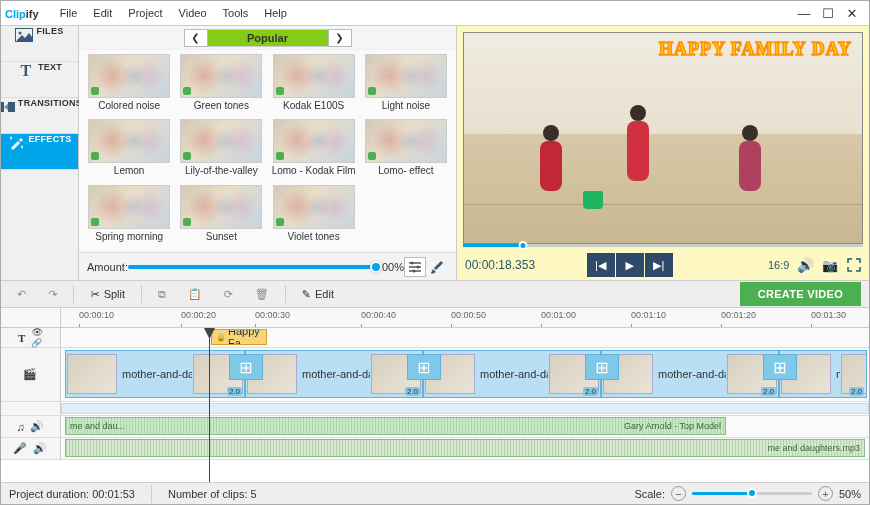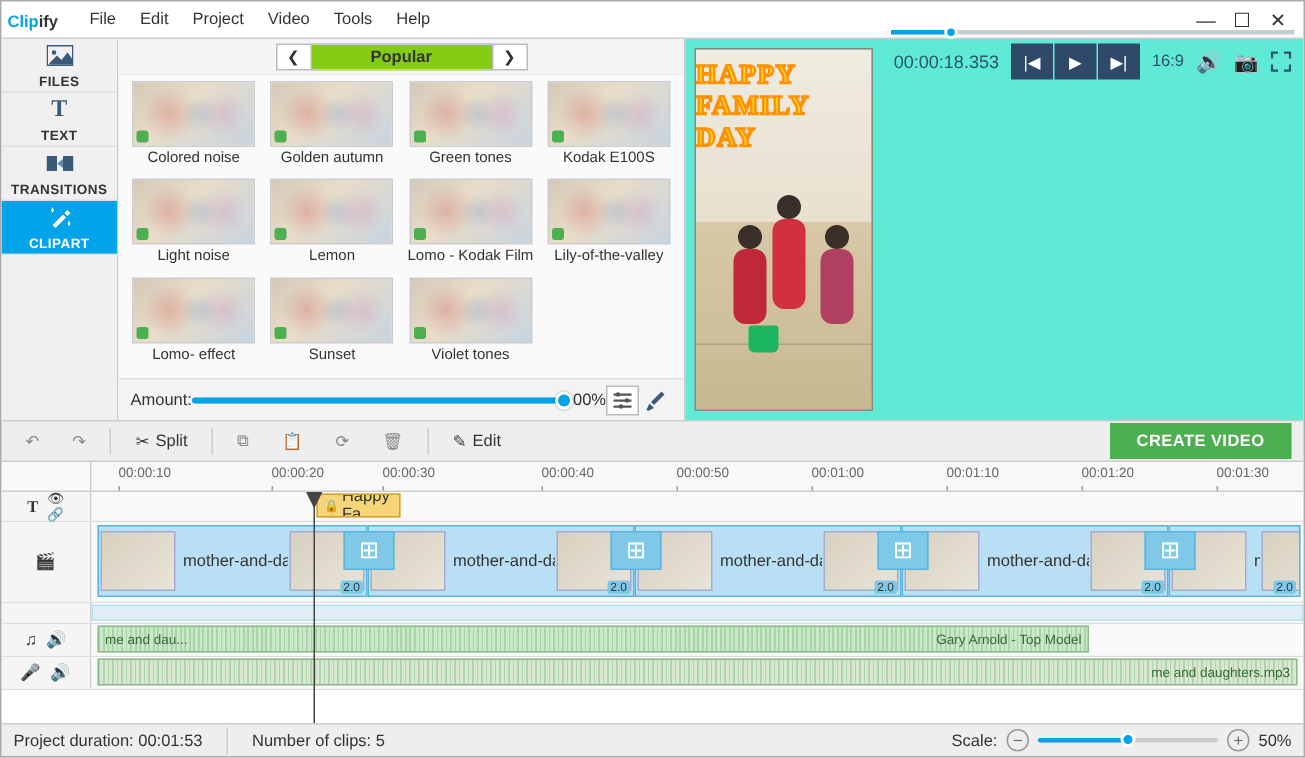--- a/index.html
+++ b/index.html
@@ -6,42 +6,42 @@
 body{width:870px;height:505px;background:#e8e8e8;display:flex;flex-direction:column;border:1px solid #aaa;overflow:hidden}
 .titlebar{height:22px;background:#fff;display:flex;align-items:center;padding:12px 4px;border-bottom:1px solid #ccc}
 .logo{font-size:13px;font-weight:600}
 .logo .c{color:#00a4e8}
 .menu{display:flex;gap:2px;margin-left:14px}
 .menu span{padding:2px 7px;cursor:default}
 .winbtns{margin-left:auto;display:flex;gap:10px;padding-right:6px}
 .winbtns div{width:14px;height:14px;display:flex;align-items:center;justify-content:center;font-size:13px}
 .upper{display:flex;height:254px;background:#f5f5f5}
 .leftbar{width:78px;background:#f0f0f0;border-right:1px solid #ccc;display:flex;flex-direction:column}
-.tab{height:36px;display:flex;flex-direction:column;align-items:center;justify-content:center;gap:3px;border-bottom:1px solid #ddd;cursor:pointer}
+.tab{height:36px;display:flex;flex-direction:row;align-items:flex-start;justify-content:center;gap:3px;border-bottom:1px solid #ddd;cursor:pointer}
 .tab.active{background:#00a4e8;color:#fff;position:relative}
 .tab.active::after{content:"";position:absolute;right:-6px;top:50%;margin-top:-6px;border:6px solid transparent;border-left-color:#00a4e8}
 .tab .ico{width:18px;height:18px;display:flex;align-items:center;justify-content:center}
 .tab .lbl{font-size:9px;font-weight:600;letter-spacing:.3px}
 .tab.active .lbl{color:#fff}
 .midpanel{width:378px;background:#fafafa;border-right:1px solid #ccc;display:flex;flex-direction:column}
 .cathead{height:24px;display:flex;align-items:center;justify-content:center;gap:0;background:#f5f5f5;border-bottom:1px solid #eee}
 .catbtn{width:24px;height:18px;border:1px solid #bbb;background:#fff;display:flex;align-items:center;justify-content:center;font-size:10px}
 .catname{width:120px;text-align:center;font-weight:600;font-size:11px;border-top:1px solid #ccc;border-bottom:1px solid #ccc;height:18px;line-height:17px;background:#84cc16}
 .grid{flex:1;overflow:auto;padding:4px 6px;display:grid;grid-template-columns:repeat(4,1fr);gap:2px 4px}
 .thumb{display:flex;flex-direction:column;align-items:center}
 .thumb .img{width:82px;height:44px;background:linear-gradient(135deg,#d4c8b8 0%,#e8ddc8 40%,#c8d4e0 100%);position:relative;border:1px solid #ccc}
 .thumb .img::before{content:"";position:absolute;inset:0;background:radial-gradient(circle at 30% 50%,rgba(200,80,80,.3) 0%,transparent 30%),radial-gradient(circle at 55% 50%,rgba(80,120,200,.2) 0%,transparent 25%),radial-gradient(circle at 75% 50%,rgba(200,100,180,.2) 0%,transparent 25%)}
 .thumb .dot{position:absolute;left:2px;bottom:2px;width:8px;height:8px;background:#4caf50;border-radius:2px}
 .thumb .cap{font-size:10px;margin-top:2px;text-align:center;white-space:nowrap;overflow:hidden;max-width:84px}
 .amtrow{height:28px;display:flex;align-items:center;padding:0 8px;gap:0;border-top:1px solid #ddd;background:#f3f3f3}
 .slider{flex:1;height:4px;background:#ccc;border-radius:2px;position:relative}
 .slider .fill{position:absolute;left:0;top:0;height:100%;background:#00a4e8;border-radius:2px}
 .slider .knob{position:absolute;top:-4px;width:12px;height:12px;border-radius:50%;background:#00a4e8;border:2px solid #fff;box-shadow:0 0 2px rgba(0,0,0,.3);transform:translateX(-50%)}
 .sqbtn{width:22px;height:20px;border:1px solid #bbb;background:#fff;display:flex;align-items:center;justify-content:center}
-.preview{flex:1;display:flex;background:#5eead4}
+.preview{flex:1;display:flex;flex-direction:column;background:#fef9c3}
 .vid{flex:1;margin:6px;border:1px solid #888;position:relative;overflow:hidden;background:linear-gradient(180deg,#f0ebe0 0%,#e8e0d0 48%,#d8c8a8 48%,#c8b890 100%)}
 .vid .ovtext{position:absolute;top:6px;right:10px;font-family:"Comic Sans MS",cursive;font-size:18px;font-weight:900;color:#ffd020;-webkit-text-stroke:1.5px #ff9000;letter-spacing:1px}
 .figure{position:absolute;bottom:18%;width:30px;height:80px}
 .figure::before{content:"";position:absolute;top:0;left:50%;transform:translateX(-50%);width:16px;height:16px;border-radius:50%;background:#3a2f28}
 .figure::after{content:"";position:absolute;top:16px;left:50%;transform:translateX(-50%);width:22px;height:50px;border-radius:8px}
 .fig1{left:18%}.fig1::after{background:#c02838}
 .fig2{left:40%;height:100px}.fig2::after{background:#d03040;height:60px}
 .fig3{left:68%}.fig3::after{background:#b04060}
 .bucket{position:absolute;bottom:16%;left:30%;width:20px;height:18px;background:#1eb560;border-radius:2px 2px 4px 4px}
 .floor-line{position:absolute;bottom:18%;left:0;right:0;height:1px;background:rgba(0,0,0,.15)}
@@ -136,47 +136,41 @@
         </span>
       <span class="lbl">TRANSITIONS</span>
     </div>
     <div class="tab active">
       <span class="ico">
           <svg width="16" height="16" viewBox="0 0 16 16">
             <path d="M3 13 L10 6 L12 8 L5 15 Z M11 5 L13 3 L15 5 L13 7 Z" fill="#fff"></path>
             <path d="M2 3 L3 1 L4 3 L3 5 Z M13 12 L14 10 L15 12 L14 14 Z" fill="#fff"></path>
           </svg>
         </span>
-      <span class="lbl">CLIPART</span>
+      <span class="lbl">EFFECTS</span>
     </div>
   </div>
 
   <div class="midpanel">
     <div class="cathead">
       <div class="catbtn">❮</div>
       <div class="catname">Popular</div>
       <div class="catbtn">❯</div>
     </div>
     <div class="grid" id="fxgrid">
         <div class="thumb">
           <div class="img">
             <div class="dot"></div>
           </div>
           <div class="cap">Colored noise</div>
         </div>
         <div class="thumb">
           <div class="img">
             <div class="dot"></div>
           </div>
-          <div class="cap">Golden autumn</div>
-        </div>
-        <div class="thumb">
-          <div class="img">
-            <div class="dot"></div>
-          </div>
           <div class="cap">Green tones</div>
         </div>
         <div class="thumb">
           <div class="img">
             <div class="dot"></div>
           </div>
           <div class="cap">Kodak E100S</div>
         </div>
         <div class="thumb">
           <div class="img">
@@ -187,33 +181,39 @@
         <div class="thumb">
           <div class="img">
             <div class="dot"></div>
           </div>
           <div class="cap">Lemon</div>
         </div>
         <div class="thumb">
           <div class="img">
             <div class="dot"></div>
           </div>
+          <div class="cap">Lily-of-the-valley</div>
+        </div>
+        <div class="thumb">
+          <div class="img">
+            <div class="dot"></div>
+          </div>
           <div class="cap">Lomo - Kodak Film</div>
         </div>
         <div class="thumb">
           <div class="img">
             <div class="dot"></div>
           </div>
-          <div class="cap">Lily-of-the-valley</div>
-        </div>
-        <div class="thumb">
-          <div class="img">
-            <div class="dot"></div>
-          </div>
           <div class="cap">Lomo- effect</div>
+        </div>
+        <div class="thumb">
+          <div class="img">
+            <div class="dot"></div>
+          </div>
+          <div class="cap">Spring morning</div>
         </div>
         <div class="thumb">
           <div class="img">
             <div class="dot"></div>
           </div>
           <div class="cap">Sunset</div>
         </div>
         <div class="thumb">
           <div class="img">
             <div class="dot"></div>

